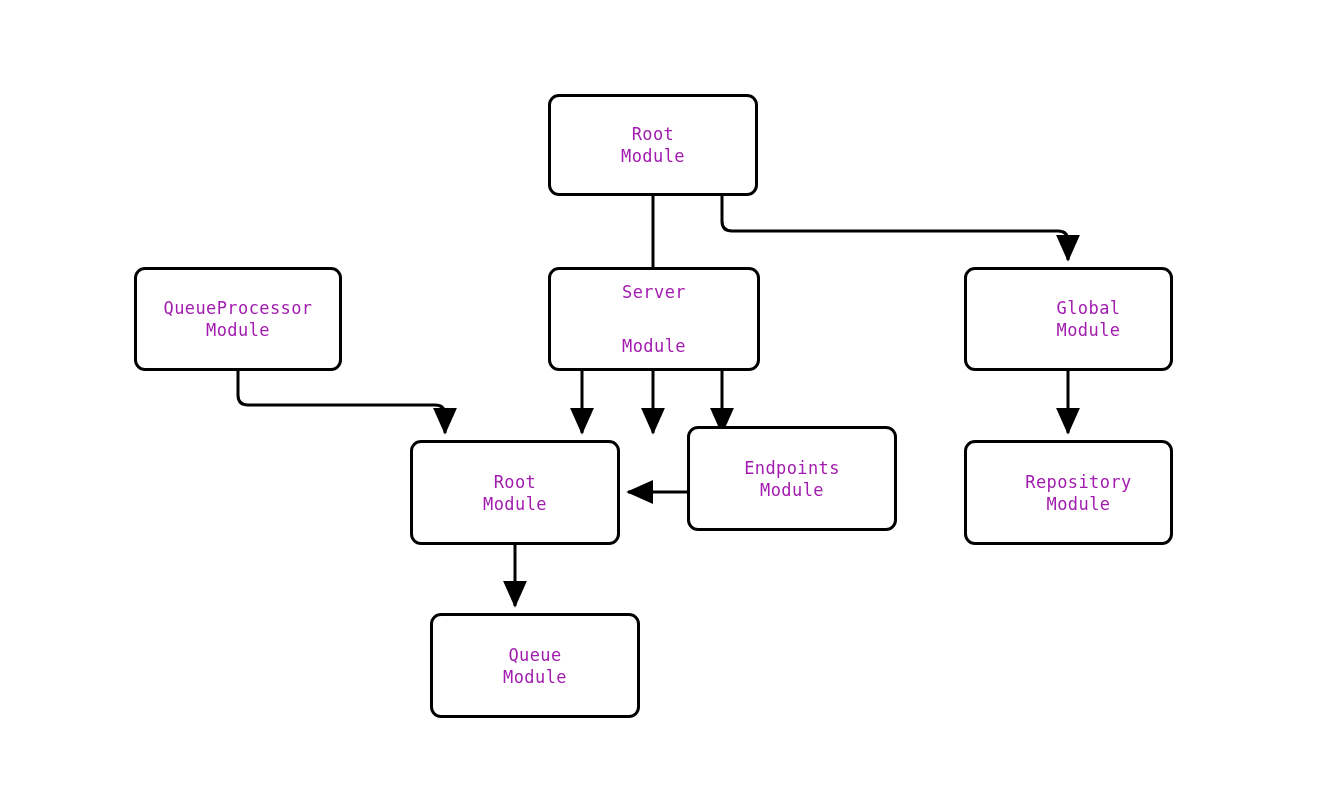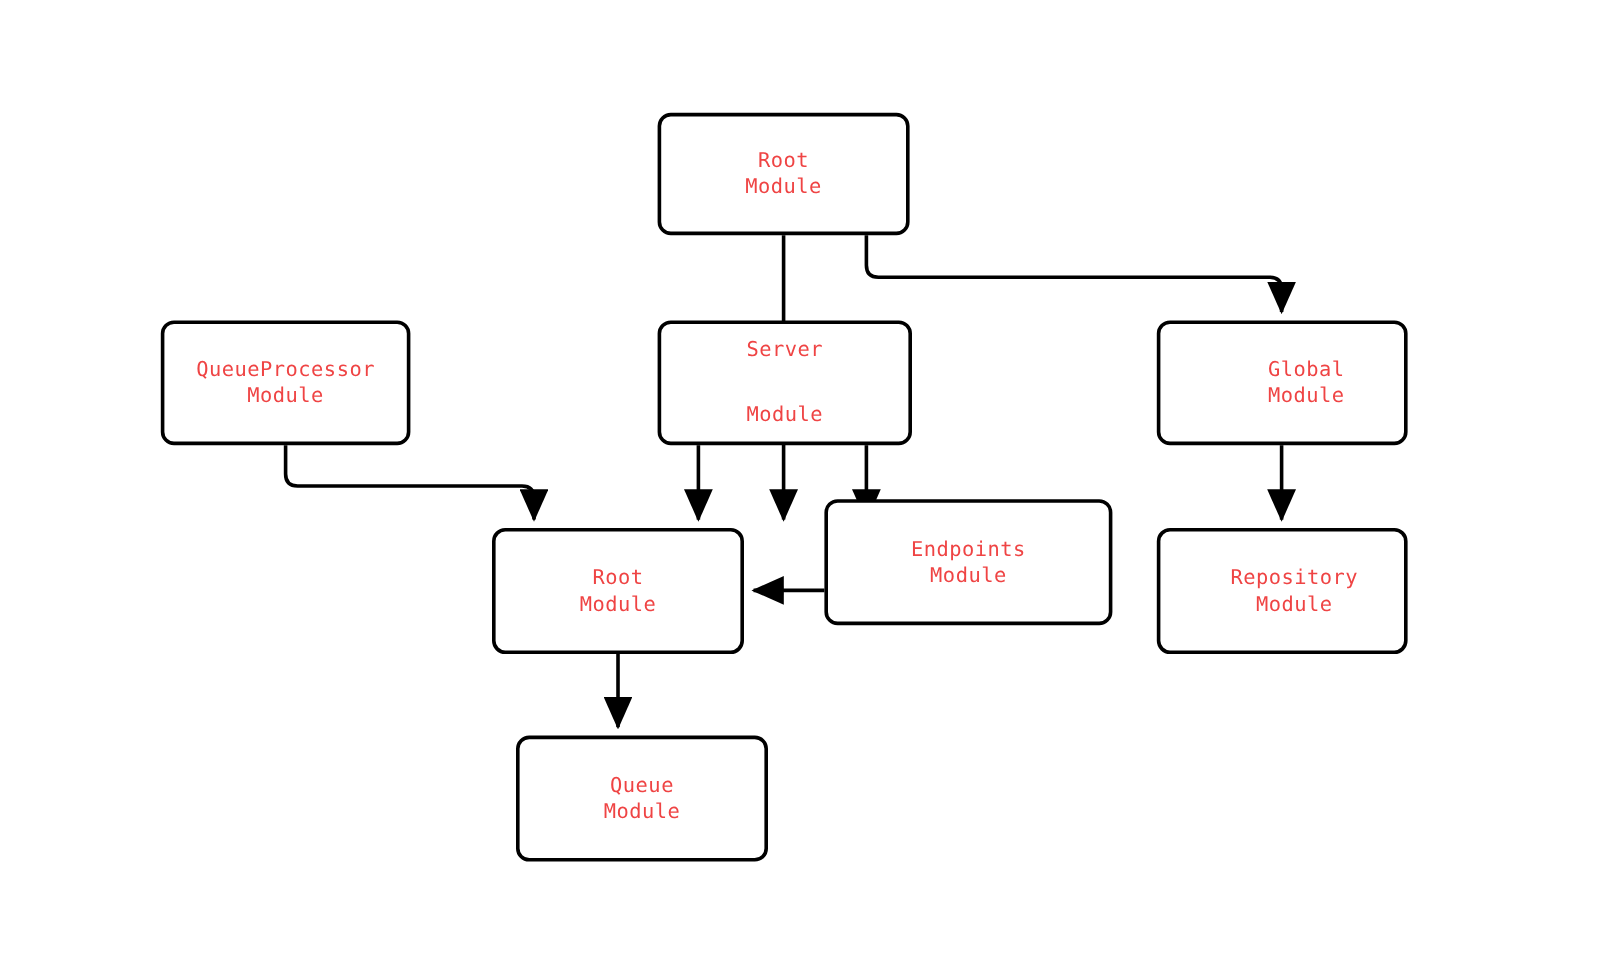--- a/index.html
+++ b/index.html
@@ -30,21 +30,21 @@
     position: absolute;
     box-sizing: border-box;
     background: #ffffff;
     border: 3px solid #000000;
     border-radius: 11px;
     display: flex;
     flex-direction: column;
     align-items: center;
     justify-content: center;
     text-align: center;
-    color: #ef4444;
+    color: #a21caf;
     font-family: "DejaVu Sans Mono", "Liberation Mono", monospace;
     font-size: 17px;
     line-height: 22px;
     letter-spacing: 0.4px;
     z-index: 2;
   }
   .node .line1,
   .node .line2 {
     display: block;
     white-space: pre;
@@ -91,21 +91,21 @@
   <div class="node" style="left: 964px; top: 267px; width: 209px; height: 104px; border-width: 3px; border-color: rgb(0, 0, 0); border-radius: 11px; padding-left: 40px;">
     <span class="line1">Global</span>
     <span class="line2">Module</span>
   </div>
 
   <div class="node" style="left: 410px; top: 440px; width: 210px; height: 105px; border-width: 3px; border-color: rgb(0, 0, 0); border-radius: 11px;">
     <span class="line1">Root</span>
     <span class="line2">Module</span>
   </div>
 
-  <div class="node" style="left: 687px; top: 416px; width: 240px; height: 105px; border-width: 3px; border-color: rgb(0, 0, 0); border-radius: 11px; justify-content: center;">
+  <div class="node" style="left: 687px; top: 426px; width: 210px; height: 105px; border-width: 3px; border-color: rgb(0, 0, 0); border-radius: 11px; justify-content: center;">
     <span class="line1">Endpoints</span>
     <span class="line2">Module</span>
   </div>
 
   <div class="node" style="left: 964px; top: 440px; width: 209px; height: 105px; border-width: 3px; border-color: rgb(0, 0, 0); border-radius: 11px; padding-left: 20px;">
     <span class="line1">Repository</span>
     <span class="line2">Module</span>
   </div>
 
   <div class="node" style="left: 410px; top: 613px; width: 210px; height: 105px; border-width: 3px; border-color: rgb(0, 0, 0); border-radius: 11px; margin-left: 20px;">

